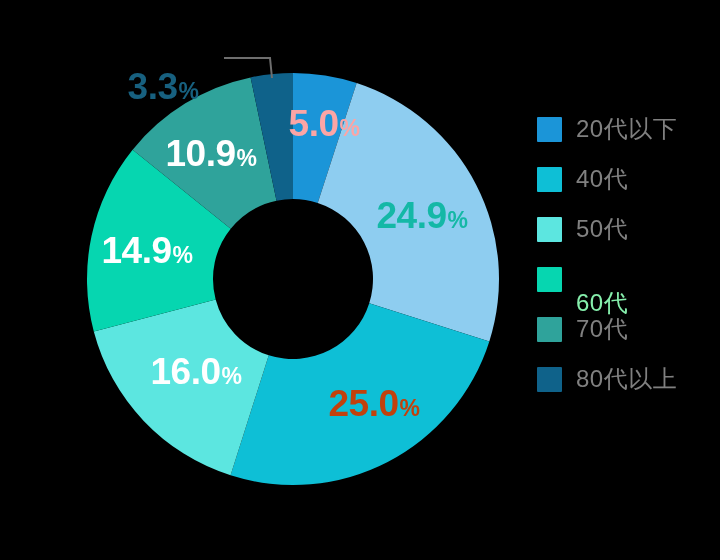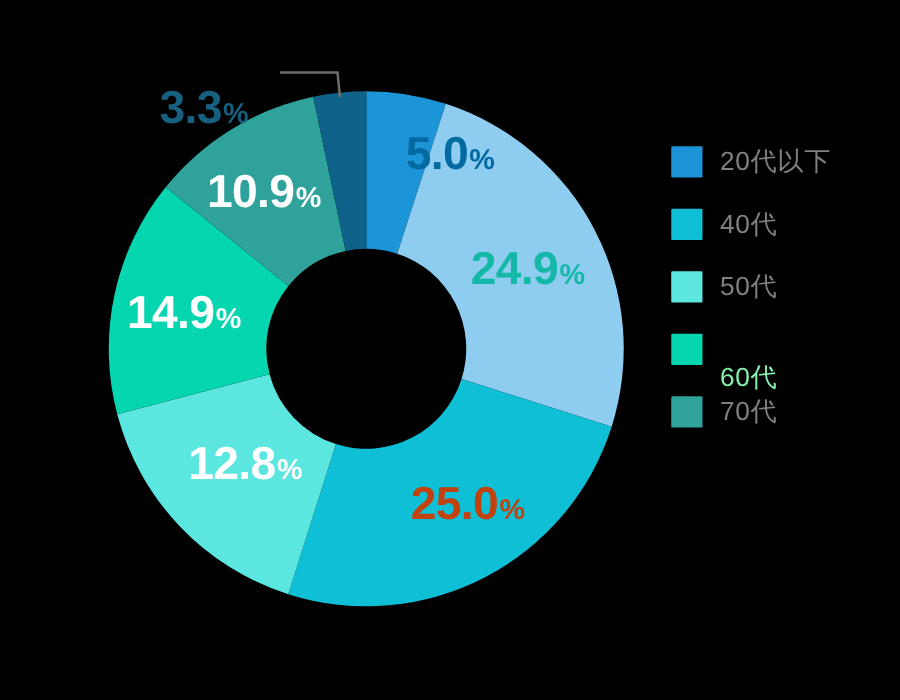--- a/index.html
+++ b/index.html
@@ -74,21 +74,21 @@
     height: 50px;
   }
   .legend-swatch {
     width: 25px;
     height: 25px;
     flex: 0 0 25px;
     border-radius: 1px;
   }
   .legend-label {
     margin-left: 14px;
-    font-size: 21px;
+    font-size: 24px;
     color: #808080;
     line-height: 1;
     white-space: nowrap;
     letter-spacing: 0.5px;
   }
 </style>
 </head>
 <body>
 
 <div id="stage">
@@ -104,24 +104,24 @@
           <path d="M 132.63676587719314 149.69557957411573 A 206 206 0 0 1 250.5923025934045 77.41233370895273 L 276.5309912984095 200.71352765396222 A 80 80 0 0 0 230.72301587463812 228.78469109674398 Z" fill="#2fa39b"></path>
           <path d="M 250.5923025934045 77.41233370895273 A 206 206 0 0 1 292.99999999999994 73 L 293 199 A 80 80 0 0 0 276.5309912984095 200.71352765396222 Z" fill="#0f628a"></path>
         </g>
     </svg>
 
     <svg id="leader-svg" width="520" height="560" viewBox="0 0 520 560">
       <polyline id="leader-poly" fill="none" stroke-linecap="butt" stroke-linejoin="miter" points="224,58 270,58 272,78" stroke="#6e6e6e" stroke-width="2"></polyline>
     </svg>
 
     <div id="slice-labels">
-        <div class="slice-label" style="left: 360px; top: 123px; color: #0369a1;"><span class="num">5.0</span><span class="pct">%</span></div>
+        <div class="slice-label" style="left: 324px; top: 123px; color: #fca5a5;"><span class="num">5.0</span><span class="pct">%</span></div>
         <div class="slice-label" style="left: 422px; top: 215px; color: #14b8a6;"><span class="num">24.9</span><span class="pct">%</span></div>
         <div class="slice-label" style="left: 374px; top: 403px; color: #c2410c;"><span class="num">25.0</span><span class="pct">%</span></div>
-        <div class="slice-label" style="left: 196px; top: 371px; color: rgb(255, 255, 255);"><span class="num">12.8</span><span class="pct">%</span></div>
+        <div class="slice-label" style="left: 196px; top: 371px; color: rgb(255, 255, 255);"><span class="num">16.0</span><span class="pct">%</span></div>
         <div class="slice-label" style="left: 147px; top: 250px; color: rgb(255, 255, 255);"><span class="num">14.9</span><span class="pct">%</span></div>
         <div class="slice-label" style="left: 211px; top: 153px; color: rgb(255, 255, 255);"><span class="num">10.9</span><span class="pct">%</span></div>
         <div class="slice-label outside" style="left: 163px; top: 57px; color: rgb(23, 96, 127); margin-top: 29px;"><span class="num">3.3</span><span class="pct">%</span></div>
       </div>
   </div>
 
   <div id="legend">
       <div class="legend-row">
         <span class="legend-swatch" style="background: rgb(27, 149, 216);"></span>
         <span class="legend-label" style="color: rgb(128, 128, 128);">20代以下</span>
@@ -135,15 +135,19 @@
         <span class="legend-label" style="color: rgb(128, 128, 128);">50代</span>
       </div>
       <div class="legend-row">
         <span class="legend-swatch" style="background: rgb(6, 214, 176);"></span>
         <span class="legend-label" style="color: #86efac; margin-top: 47px;">60代</span>
       </div>
       <div class="legend-row">
         <span class="legend-swatch" style="background: rgb(47, 163, 155);"></span>
         <span class="legend-label" style="color: rgb(128, 128, 128);">70代</span>
       </div>
+      <div class="legend-row">
+        <span class="legend-swatch" style="background: rgb(15, 98, 138);"></span>
+        <span class="legend-label" style="color: rgb(128, 128, 128);">80代以上</span>
+      </div>
     </div>
 
 </div>
 
 </body></html>

